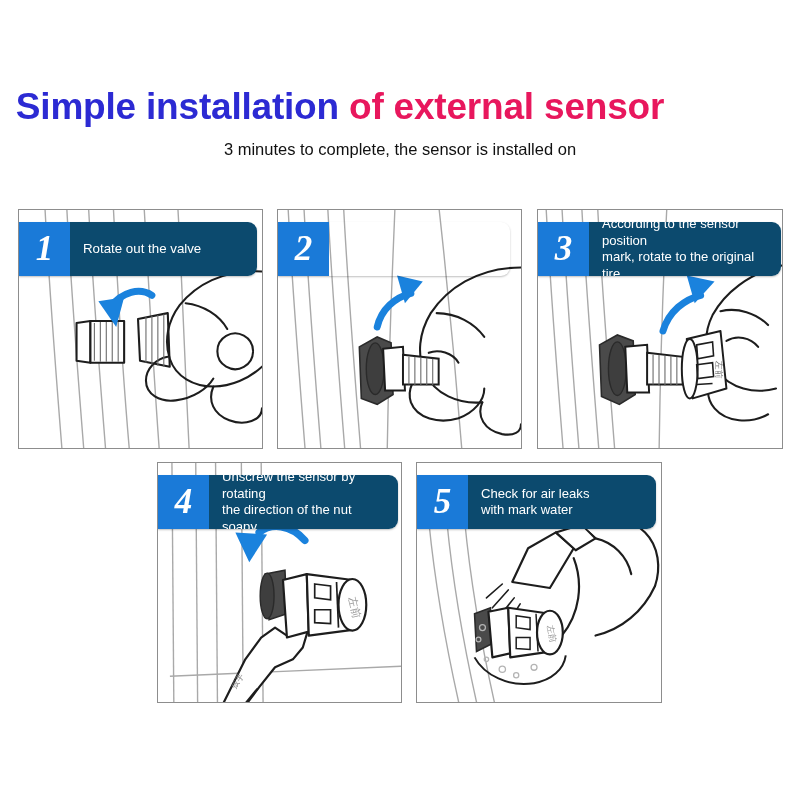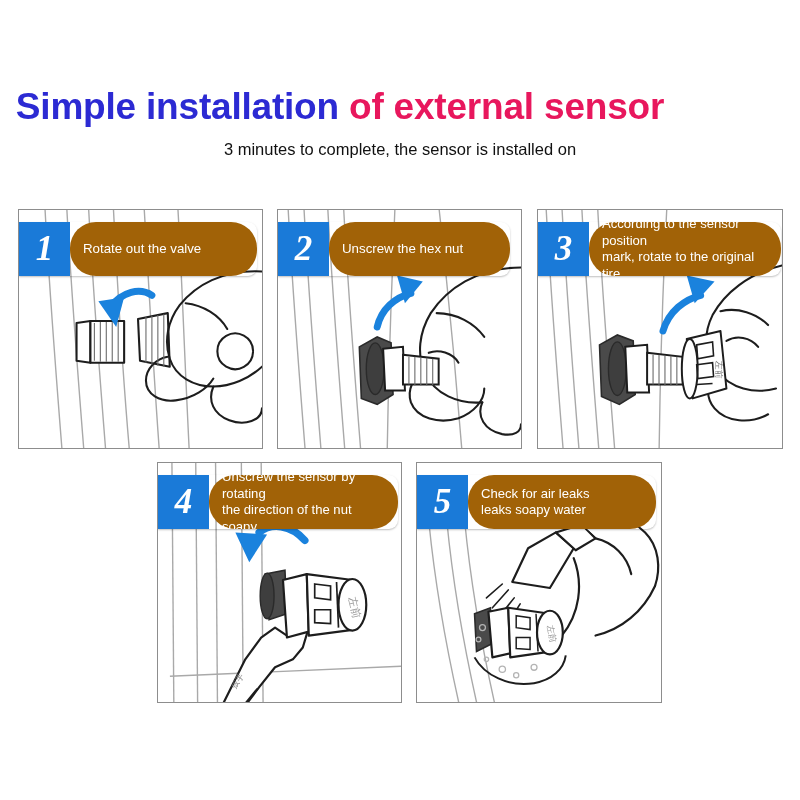--- a/index.html
+++ b/index.html
@@ -70,28 +70,27 @@
     font-family:"Liberation Serif", serif;
     font-style:italic;
     font-size:35px;
     font-weight:bold;
     line-height:1;
     padding-bottom:2px;
     box-sizing:border-box;
   }
   .cap{
     flex:1;
-    background:#a16207;
+    background:#0c4a6e;
     color:#ffffff;
     display:flex;align-items:center;
     padding:0 10px 0 13px;
     font-size:13.3px;
     line-height:16.5px;
     box-sizing:border-box;
-    border-radius:26px;
   }
   .cap.two{font-size:13.1px;}
   .cap span{display:block;}
 </style>
 </head>
 <body>
 
 <div class="page">
 
   <div class="title">
@@ -194,23 +193,20 @@
         </g>
 
         <g>
           <path d="M100 118 C104 100 118 88 134 84" fill="none" stroke="#1a82dd" stroke-width="7" stroke-linecap="round"></path>
           <path d="M120 66 L146 72 L128 94 Z" fill="#1a82dd"></path>
         </g>
       </svg>
     </div>
     <div class="capbar w2">
       <div class="num">2</div>
-      <div class="cap">
-        <span>Unscrew the hex nut</span>
-      </div>
     </div>
   </div>
 
   <div class="panel p3">
     <div class="art">
       <svg viewBox="0 0 246 240" xmlns="http://www.w3.org/2000/svg">
         <g fill="none" stroke="#a9a9a9" stroke-width="1.4">
           <path d="M8 -5 C12 70 18 150 26 250"></path>
           <path d="M24 -5 C28 70 34 150 42 250"></path>
           <path d="M44 -5 C48 70 54 150 62 250"></path>
@@ -376,19 +372,19 @@
           </g>
           <path d="M58 196 C68 214 92 226 118 222 C136 219 148 208 150 194" fill="none" stroke="#1d1d1d" stroke-width="2"></path>
         </g>
       </svg>
     </div>
     <div class="capbar w5">
       <div class="num">5</div>
       <div class="cap two">
         <div>
           <span>Check for air leaks</span>
-          <span>leaks soapy water</span>
+          <span>with mark water</span>
         </div>
       </div>
     </div>
   </div>
 
 </div>
 
 </body></html>

